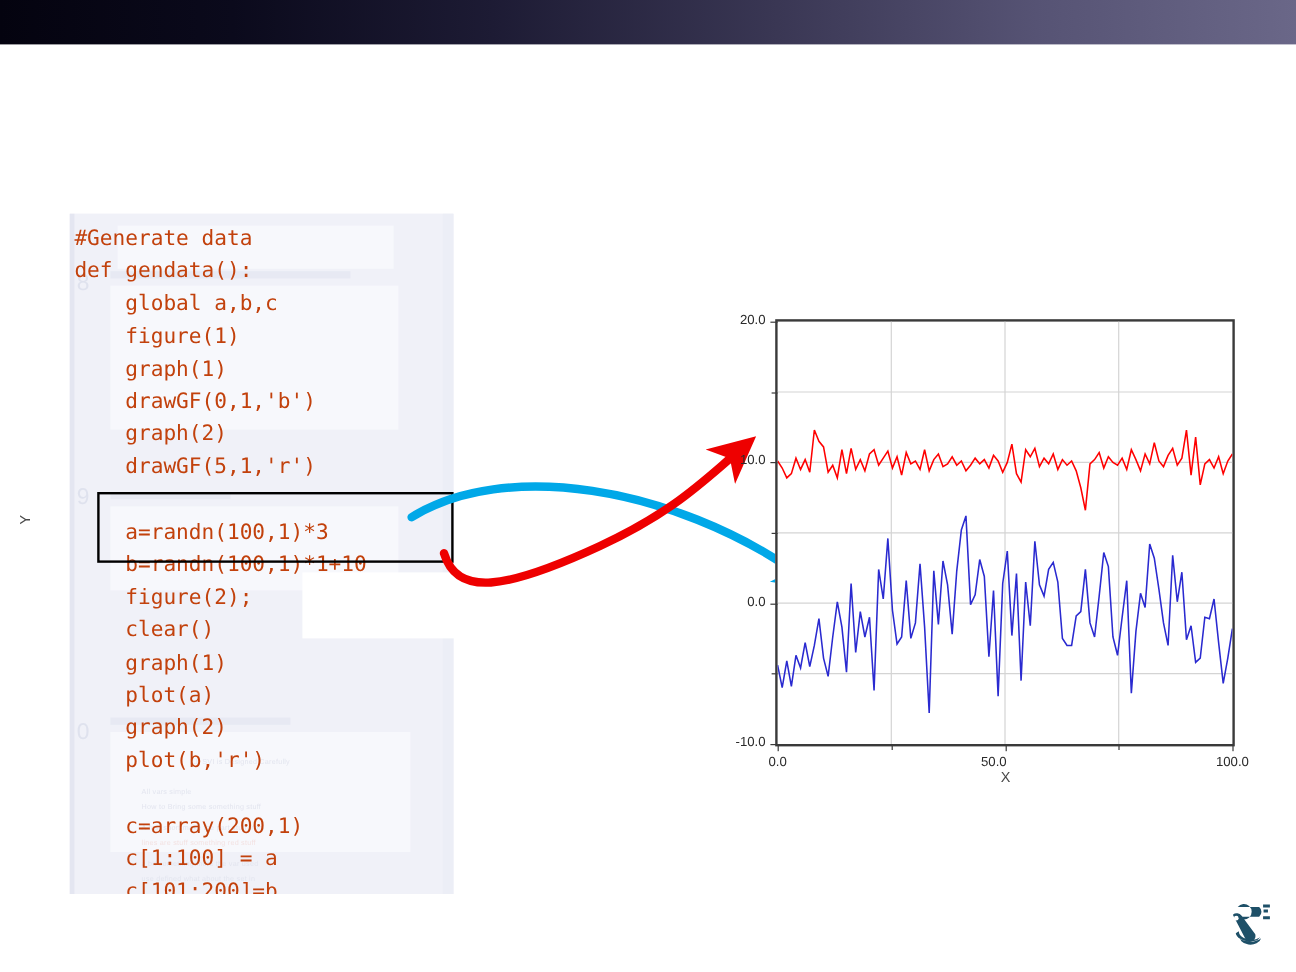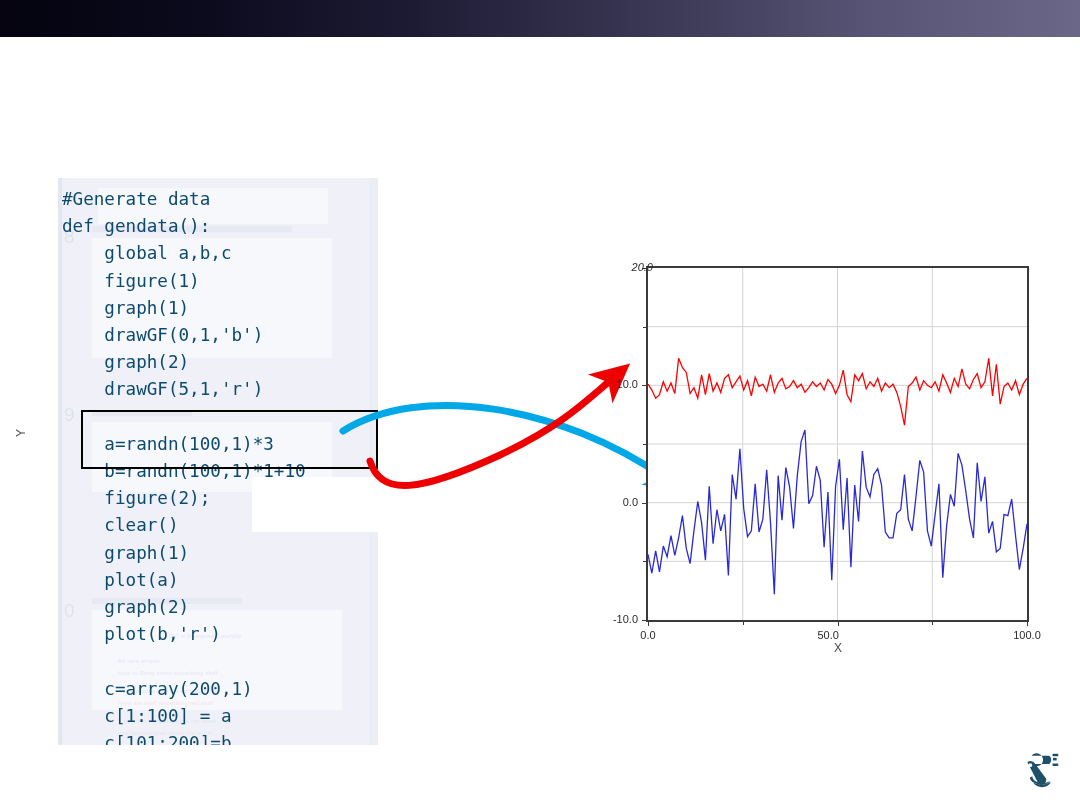--- a/index.html
+++ b/index.html
@@ -35,21 +35,21 @@
     position:absolute;left:0;top:0;width:4px;height:567px;background:#e4e6f1;
   }
   #code-panel .rail2{
     position:absolute;left:311px;top:0;width:9px;height:567px;background:#eceef6;
   }
   
   #code-text{
     position:absolute;left:0;top:0;width:320px;height:567px;
     font-family:"DejaVu Sans Mono","Liberation Mono",monospace;
     font-size:17.6px;line-height:27.2px;
-    color:#0c4a6e;
+    color:#c2410c;
     white-space:pre;
   }
   #code-text .ln{position:absolute;left:4px;}
   
   #white-mask{
     position:absolute;left:252px;top:477px;width:128px;height:55px;background:#ffffff;
   }
   
   #highlight-box{
     position:absolute;left:81px;top:410px;width:297px;height:59px;
@@ -153,21 +153,21 @@
   </div>
 
   <div id="y-ticks">
       <div class="tick y" style="left: 42px; top: 370px; width: 6px; position: absolute; background: rgb(58, 58, 58); height: 1px;"></div>
       <div class="axis-label ylab" style="left: 0px; width: 38px; top: 363px;">-10.0</div>
       <div class="tick y" style="left: 42px; top: 252.667px; width: 6px; position: absolute; background: rgb(58, 58, 58); height: 1px;"></div>
       <div class="axis-label ylab" style="left: 0px; width: 38px; top: 245.667px;">0.0</div>
       <div class="tick y" style="left: 42px; top: 135.333px; width: 6px; position: absolute; background: rgb(58, 58, 58); height: 1px;"></div>
       <div class="axis-label ylab" style="left: 0px; width: 38px; top: 128.333px;">10.0</div>
       <div class="tick y" style="left: 42px; top: 18px; width: 6px; position: absolute; background: rgb(58, 58, 58); height: 1px;"></div>
-      <div class="axis-label ylab" style="left: 15px; width: 38px; top: 11px; font-style: italic;">20.0</div>
+      <div class="axis-label ylab" style="left: 0px; width: 38px; top: 11px;">20.0</div>
       <div style="position: absolute; left: 43px; top: 311.333px; width: 5px; height: 1px; background: rgb(58, 58, 58);"></div>
       <div style="position: absolute; left: 43px; top: 194px; width: 5px; height: 1px; background: rgb(58, 58, 58);"></div>
       <div style="position: absolute; left: 43px; top: 76.6667px; width: 5px; height: 1px; background: rgb(58, 58, 58);"></div>
     </div>
   <div id="x-ticks">
       <div style="position: absolute; left: 48px; top: 370px; width: 1px; height: 6px; background: rgb(58, 58, 58);"></div>
       <div class="axis-label" style="left: 28px; top: 379px; width: 40px; text-align: center;">0.0</div>
       <div style="position: absolute; left: 237.5px; top: 370px; width: 1px; height: 6px; background: rgb(58, 58, 58);"></div>
       <div class="axis-label" style="left: 217.5px; top: 379px; width: 40px; text-align: left;">50.0</div>
       <div style="position: absolute; left: 427px; top: 370px; width: 1px; height: 6px; background: rgb(58, 58, 58);"></div>

